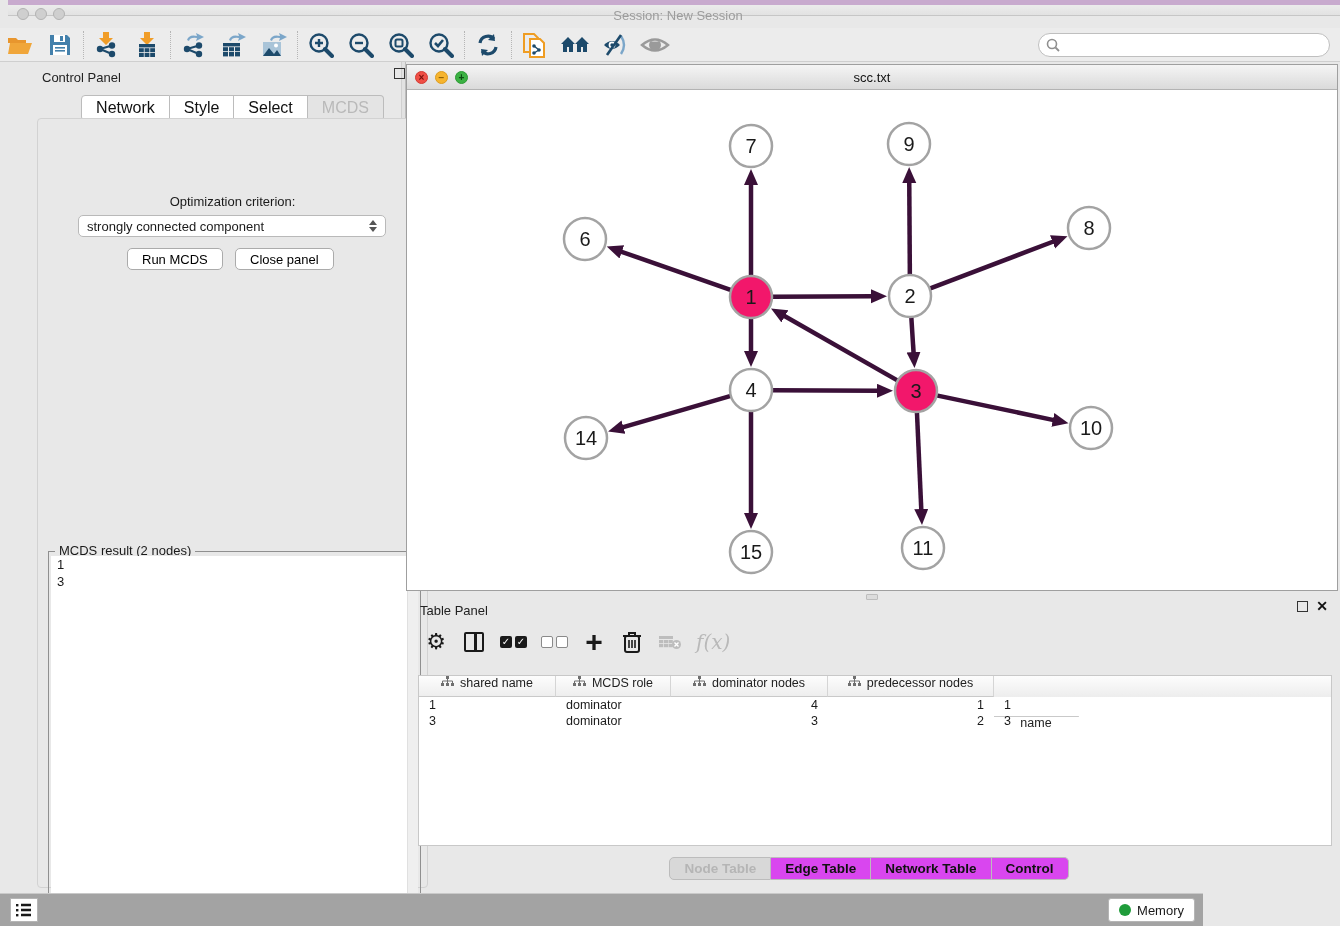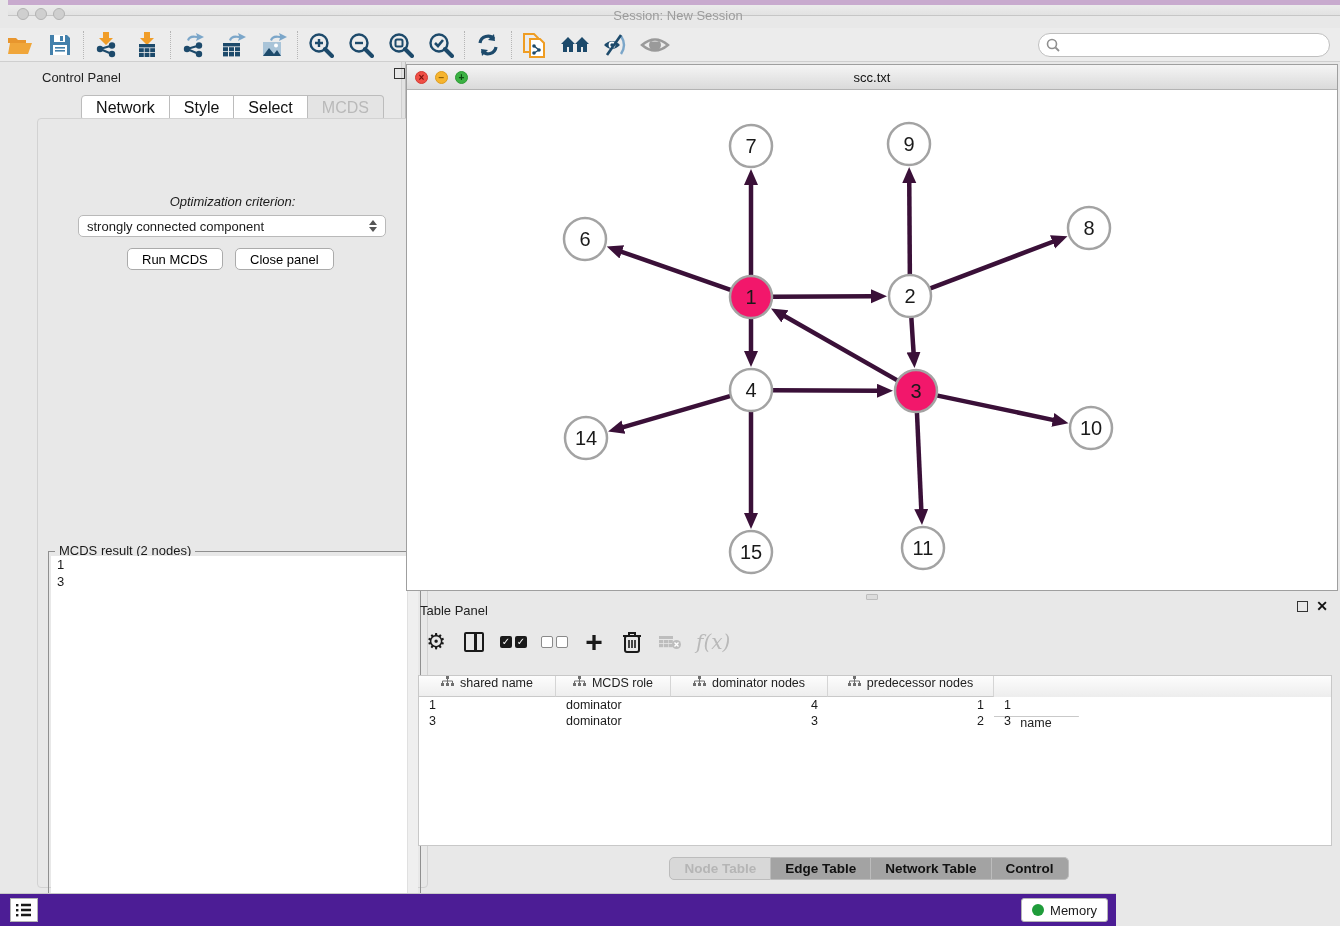--- a/index.html
+++ b/index.html
@@ -43,21 +43,21 @@
 
   .cp-tabs { position:absolute; left:0; top:33px; width:100%; display:flex; justify-content:center; }
   .cp-tabs .tab { padding:3px 14px; background:#fff; border:1px solid #bcbcbc; border-left:none;
     font-size:16px; color:#111; }
   .cp-tabs .tab:first-child { border-left:1px solid #bcbcbc; border-radius:4px 0 0 4px; }
   .cp-tabs .tab:last-child { border-radius:0 4px 4px 0; }
   .cp-tabs .tab.active { background:#e4e4e4; color:#b9b9b9; }
 
   .cp-body { position:absolute; left:5px; top:56px; width:391px; height:770px;
     border:1px solid #d2d2d2; border-radius:4px; background:#e8e8e8; }
-  .opt-label { position:absolute; left:0; width:100%; top:75px; text-align:center; font-size:13px;font-style:italic; }
+  .opt-label { position:absolute; left:0; width:100%; top:75px; text-align:center; font-size:13px; }
   .criterion { position:absolute; left:40px; top:96px; width:308px; height:22px; background:#fff;
     border:1px solid #b9b9b9; border-radius:5px; display:flex; align-items:center; padding:0 8px; }
   .criterion .val { flex:1; font-size:13px; }
   .stepper { display:flex; flex-direction:column; gap:2px; }
   .stepper i { width:0; height:0; border-left:4px solid transparent; border-right:4px solid transparent; }
   .stepper .up { border-bottom:5px solid #555; }
   .stepper .dn { border-top:5px solid #555; }
   .cp-btn { position:absolute; top:129px; height:22px; background:#fff; border:1px solid #ababab;
     border-radius:5px; font-size:13px; padding:0 14px; font-family:inherit; }
   .btn-run { left:89px; } .btn-close { left:197px; }
@@ -106,28 +106,28 @@
   .node-table { position:absolute; left:12px; top:80px; width:914px; height:171px; background:#fff;
     border:1px solid #c8c8c8; }
   .nt-header { display:flex; height:21px; background:linear-gradient(#fdfdfd,#ededed); }
   .nt-hcell { display:flex; align-items:flex-start; justify-content:center; gap:6px;
     border-right:1px solid #d5d5d5; border-bottom:1px solid #c9c9c9; font-size:12.5px; color:#222; }
   .nt-row { display:flex; height:16px; }
   .nt-cell { font-size:12.5px; padding:0 10px; line-height:16px; white-space:nowrap; overflow:hidden; }
   .al-r { text-align:right; } .al-l { text-align:left; }
 
   .tp-tabs { position:absolute; left:0; right:8px; top:262px; display:flex; justify-content:center; }
-  .tp-tabs .tab { padding:3px 14px; background:#a3a3a3; border:1px solid #bcbcbc; border-left:none;
+  .tp-tabs .tab { padding:3px 14px; background:#d946ef; border:1px solid #bcbcbc; border-left:none;
     font-size:13.5px; font-weight:bold; color:#111; }
   .tp-tabs .tab:first-child { border-left:1px solid #bcbcbc; border-radius:5px 0 0 5px; }
   .tp-tabs .tab:last-child { border-radius:0 5px 5px 0; }
   .tp-tabs .tab.active { background:#d8d8d8; color:#b5b5b5; }
 
   
-  .statusbar { position:absolute; left:0; top:893px; width:1116px; height:33px; background:#4c1d95;
+  .statusbar { position:absolute; left:0; top:893px; width:1203px; height:33px; background:#a3a3a3;
     border-top:1px solid #c9c9c9; }
   .list-btn { position:absolute; left:10px; top:4px; width:28px; height:24px; background:#fff;
     border:1px solid #b5b5b5; display:flex; align-items:center; justify-content:center; }
   .memory-btn { position:absolute; right:8px; top:4px; height:24px; background:#fff;
     border:1px solid #b5b5b5; border-radius:3px; display:flex; align-items:center; gap:6px;
     padding:0 10px; font-size:13px; }
   .memory-dot { width:12px; height:12px; border-radius:50%; background:#1f9c3a; }
 </style>
 </head>
 <body>

